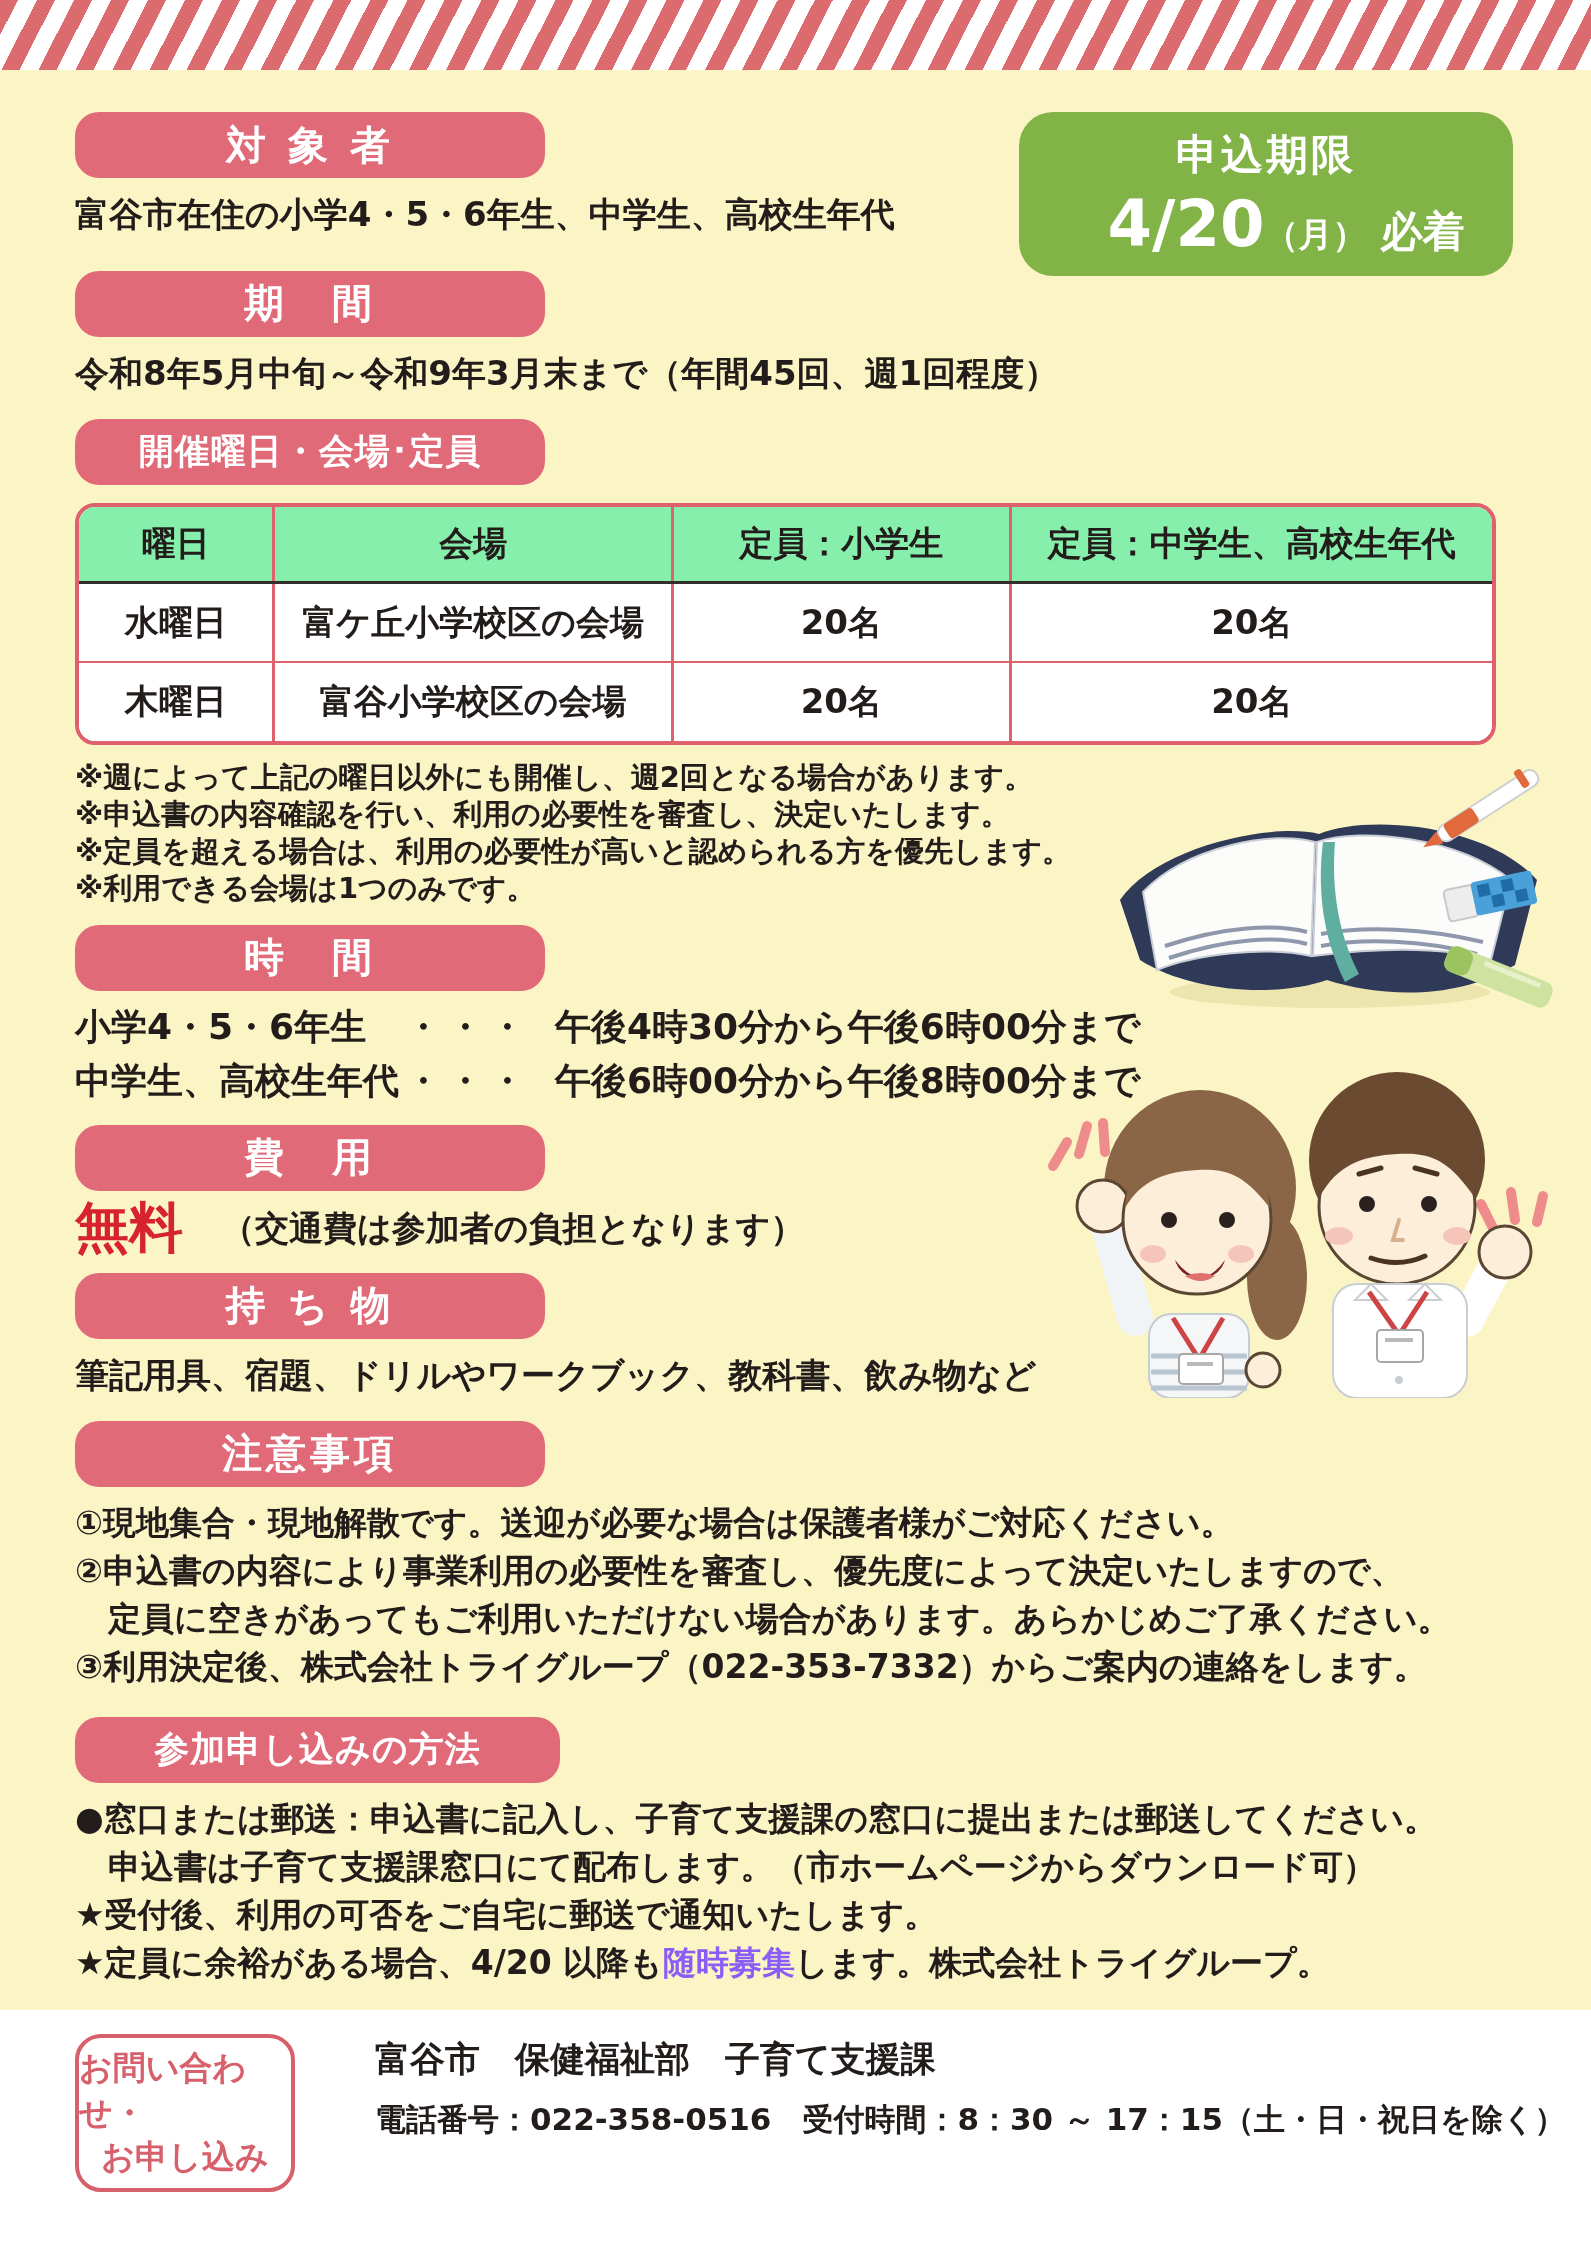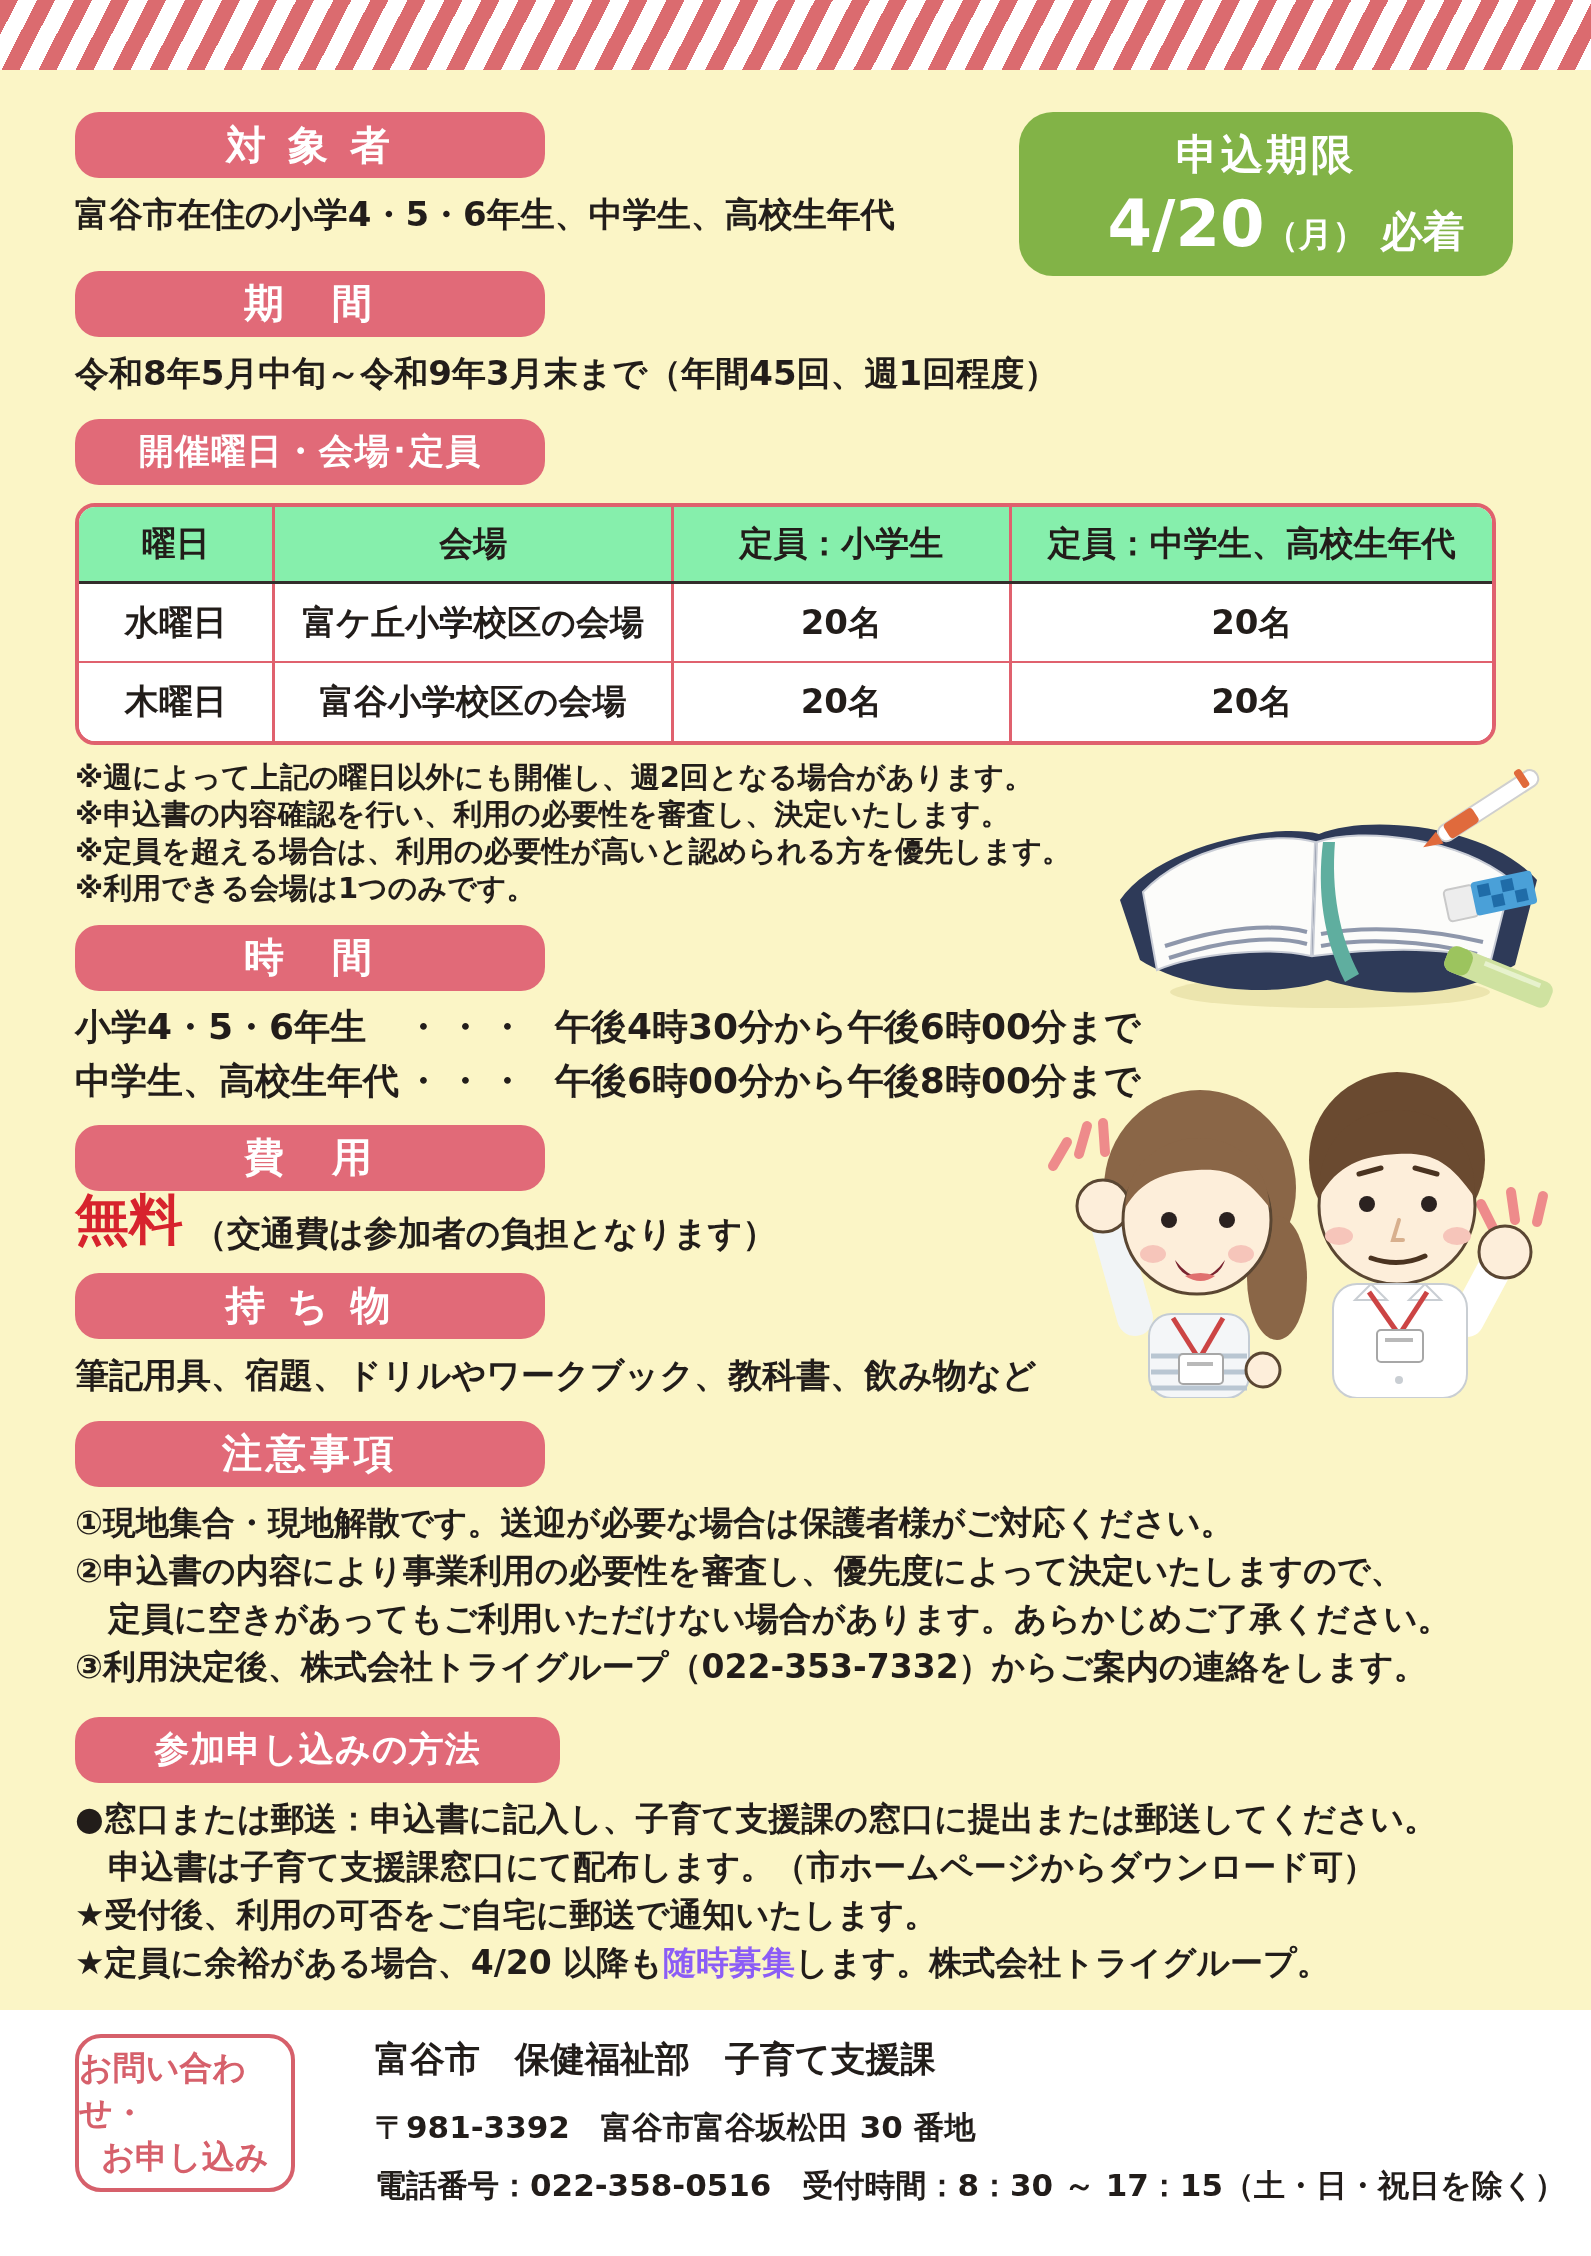--- a/index.html
+++ b/index.html
@@ -48,21 +48,21 @@
   tbody tr:first-child td { border-top:none; }
 
   .notes { margin-top:14px; }
   .notes div { font-size:29px; font-weight:bold; line-height:37px; }
 
   .time-line { display:flex; align-items:baseline; font-weight:bold; font-size:36px;
                height:46px; margin-top:8px; }
   .time-line .lbl { width:330px; }
   .time-line .dots { width:150px; letter-spacing:6px; }
 
-  .fee-line { display:flex; align-items:flex-end; margin-top:10px; height:56px; }
+  .fee-line { display:flex; align-items:center; margin-top:10px; height:56px;gap:28px; }
   .fee-free { color:#d7232d; font-size:54px; font-weight:bold; }
   .fee-note { font-size:34px; font-weight:bold; margin-left:10px; }
 
   .para { font-size:33px; font-weight:bold; line-height:48px; }
   .red-inline { color:#8b5cf6; }
 
   
   .footer { position:relative; background:#ffffff; height:246px; }
   .contact-box { position:absolute; left:75px; top:24px; width:220px; height:158px;
                  border:4px solid #d6606b; border-radius:26px; background:#ffffff;
@@ -278,18 +278,17 @@
 
   </div>
 
   <div class="footer">
     <div class="contact-box">
       <div>お問い合わせ・</div>
       <div>お申し込み</div>
     </div>
     <div class="contact-info">
       <div class="contact-org">富谷市　保健福祉部　子育て支援課</div>
-      <div class="contact-addr">〒981-3392　富谷市富谷坂松田 30 番地</div>
       <div class="contact-phone">電話番号：022-358-0516　受付時間：8：30 ～ 17：15（土・日・祝日を除く）</div>
     </div>
   </div>
 
 </div>
 
 </body></html>

